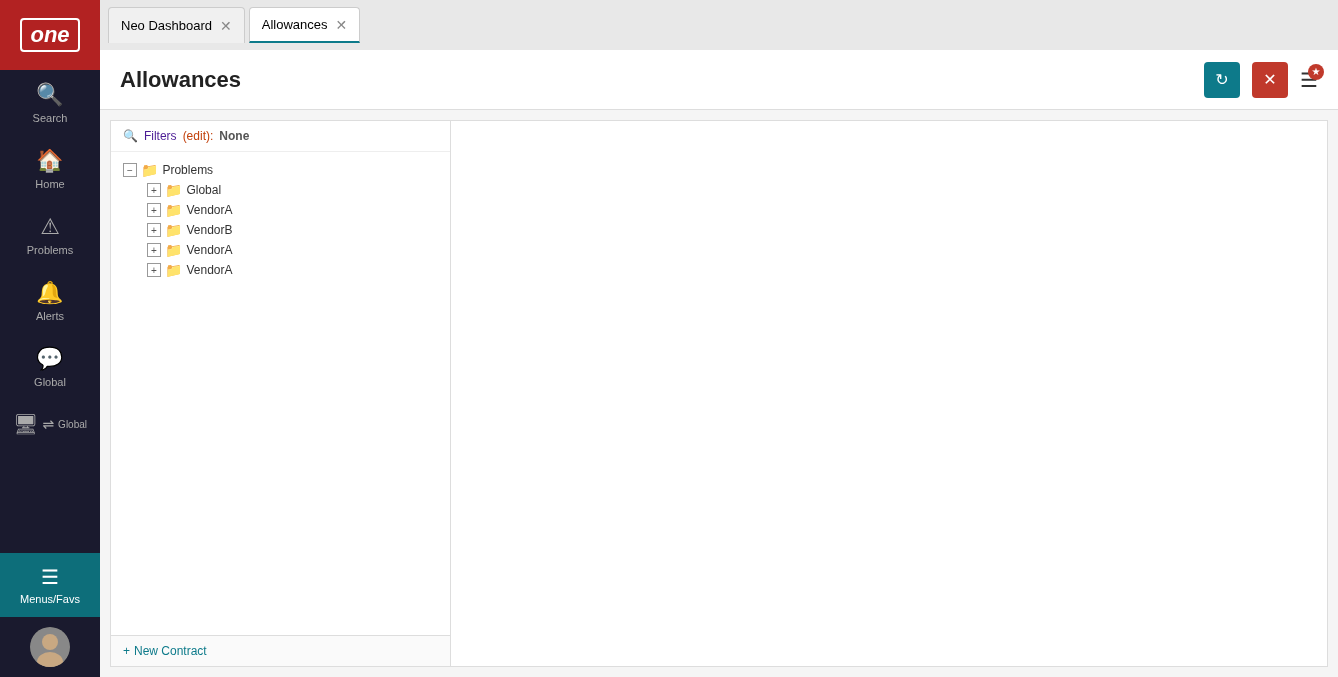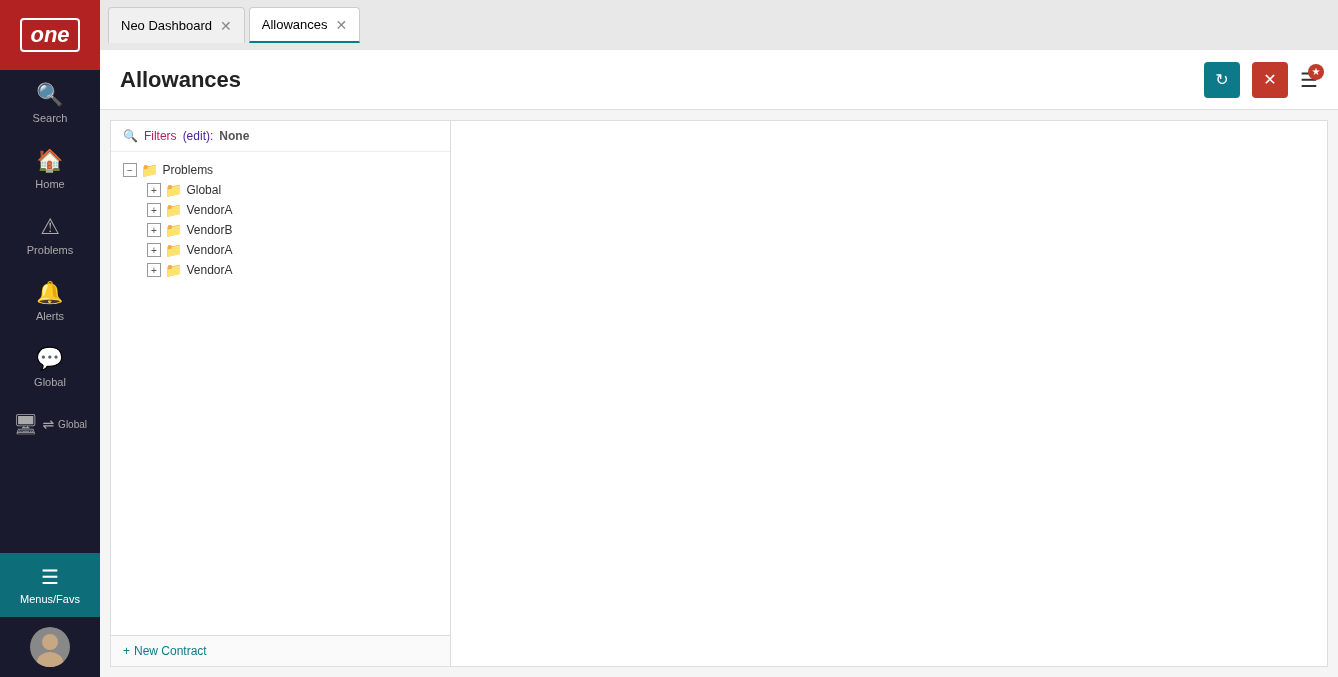--- a/index.html
+++ b/index.html
@@ -237,22 +237,22 @@
     }
     .filters-bar {
       padding: 8px 12px;
       display: flex;
       align-items: center;
       gap: 6px;
       font-size: 12px;
       border-bottom: 1px solid #eee;
     }
     .filter-icon { font-size: 12px; color: #555; }
-    .filters-label { color: #be185d; }
-    .edit-link { color: #4c1d95; cursor: pointer; text-decoration: none; }
+    .filters-label { color: #4c1d95; }
+    .edit-link { color: #c2410c; cursor: pointer; text-decoration: none; }
     .filter-value { color: #555; font-weight: bold; }
 
     
     .tree-container {
       padding: 8px 12px;
       flex: 1;
     }
     .tree-node {
       display: flex;
       align-items: center;

